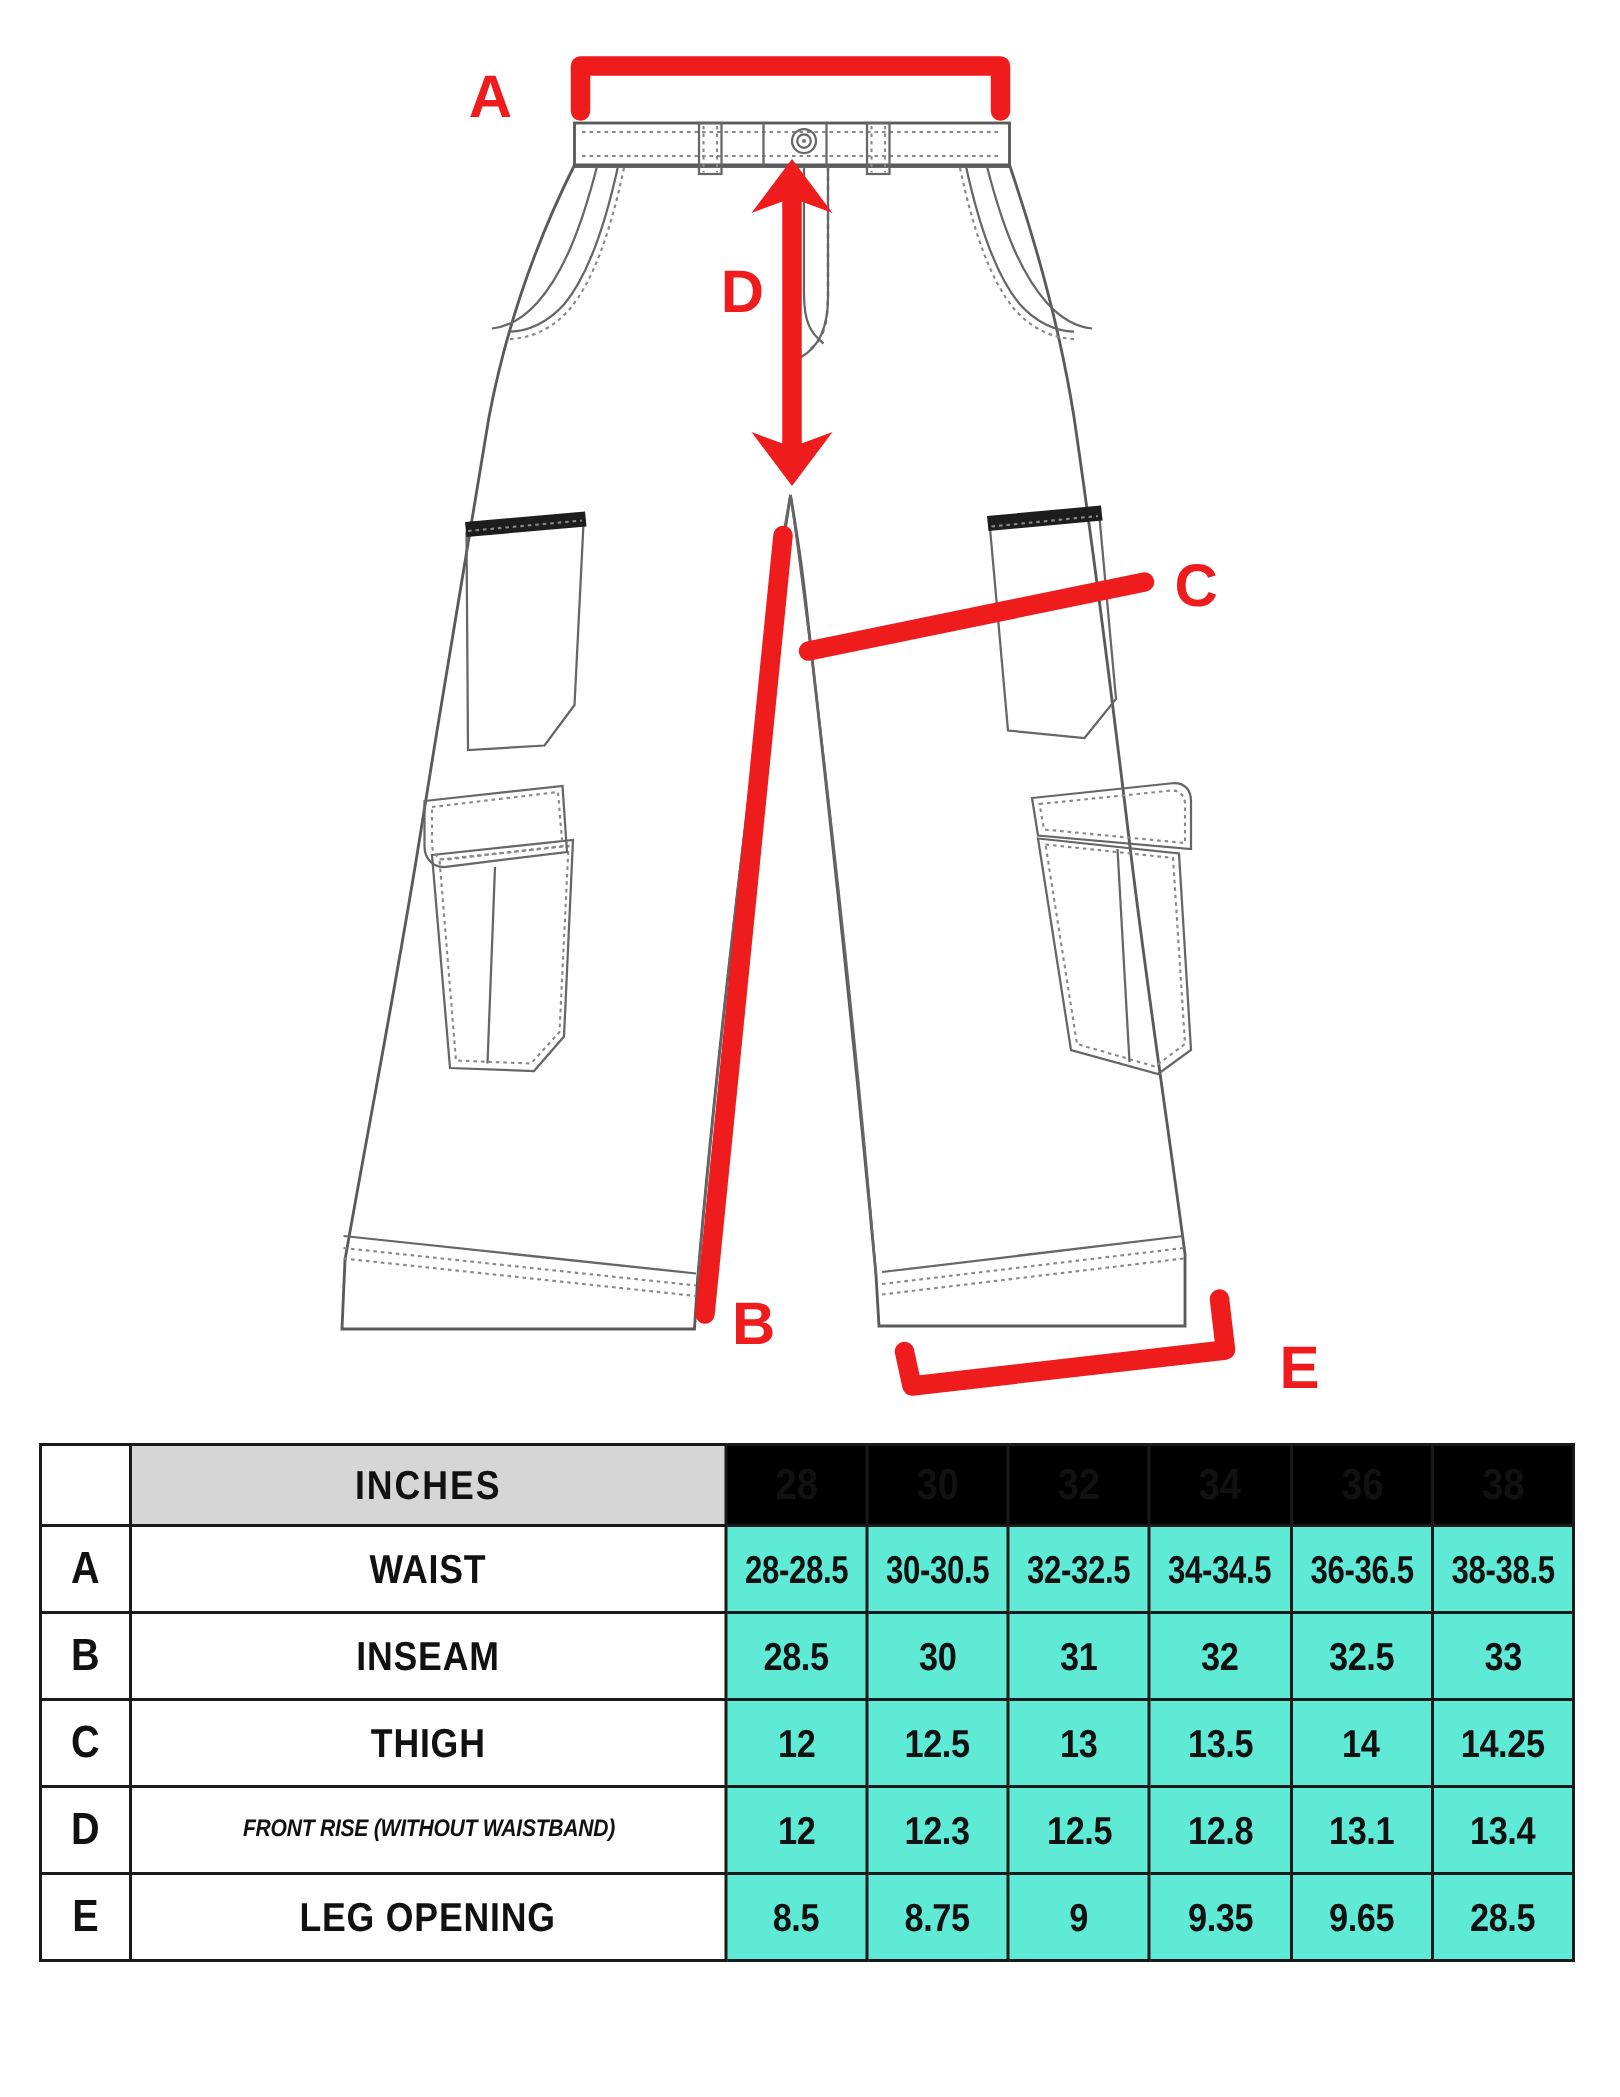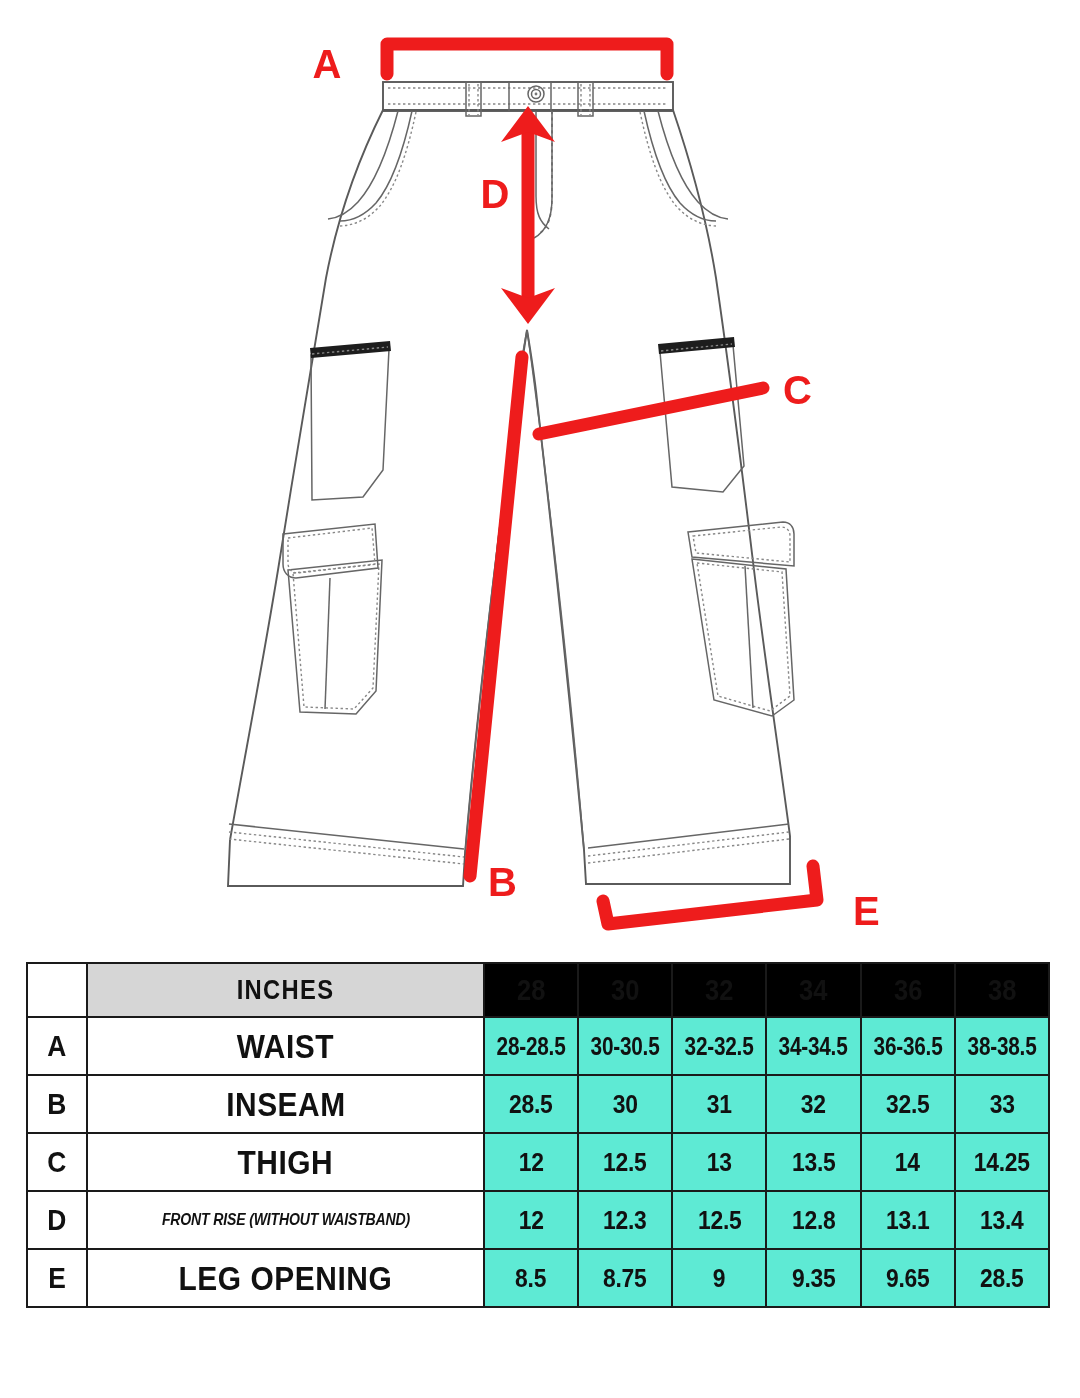--- a/index.html
+++ b/index.html
@@ -80,21 +80,21 @@
     background: #d6d6d6;
     font-size: 27px;
     letter-spacing: 1.5px;
   }
   td.size-head {
     background: #000000;
     color: #ffffff;
     font-size: 29px;
   }
   td.measure-name {
-    font-size: 34px;
+    font-size: 27px;
     letter-spacing: 0.6px;
     background: #ffffff;
   }
   td.measure-name.long {
     font-size: 16px;
     letter-spacing: -0.2px;
     font-style: italic;
   }
   td.val {
     font-size: 26px;

